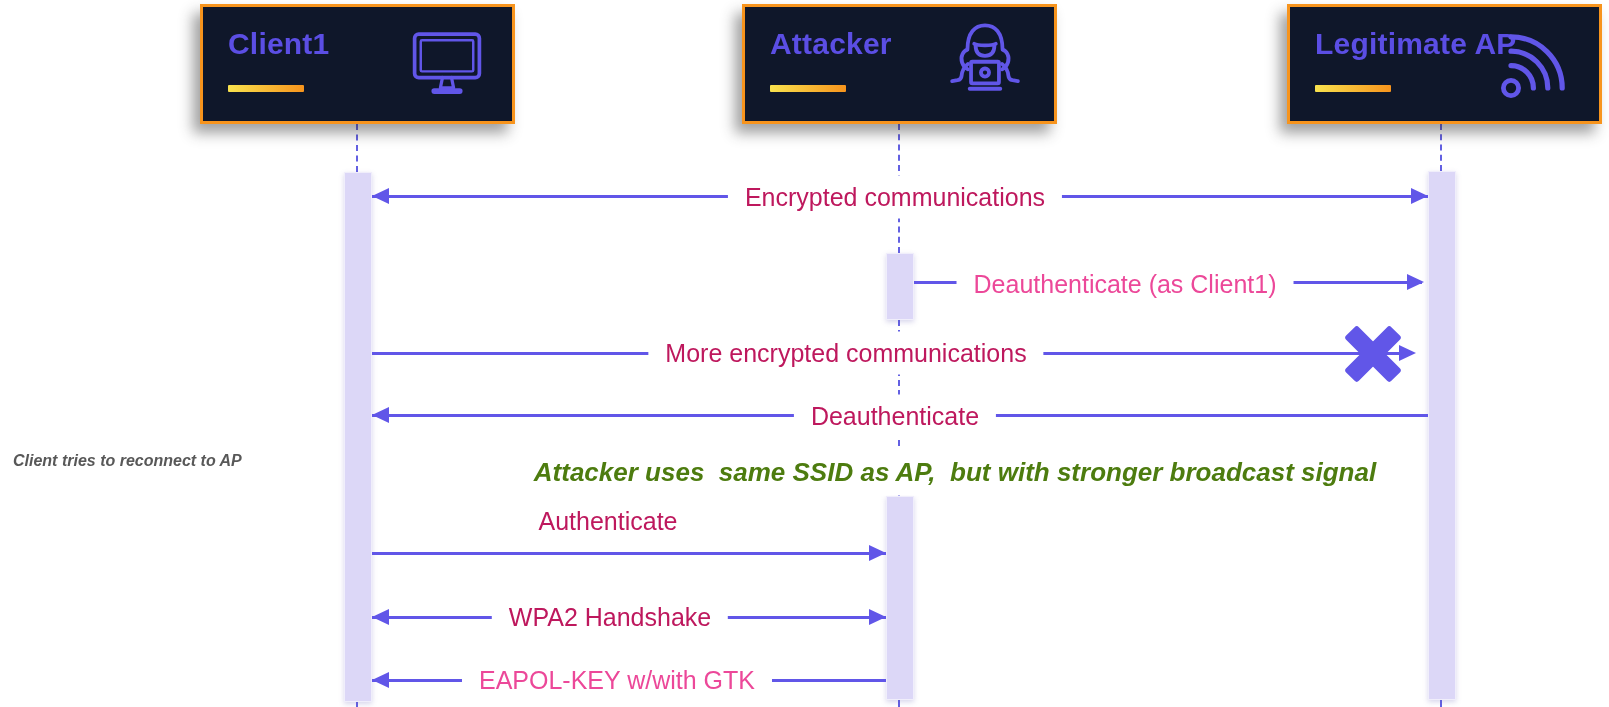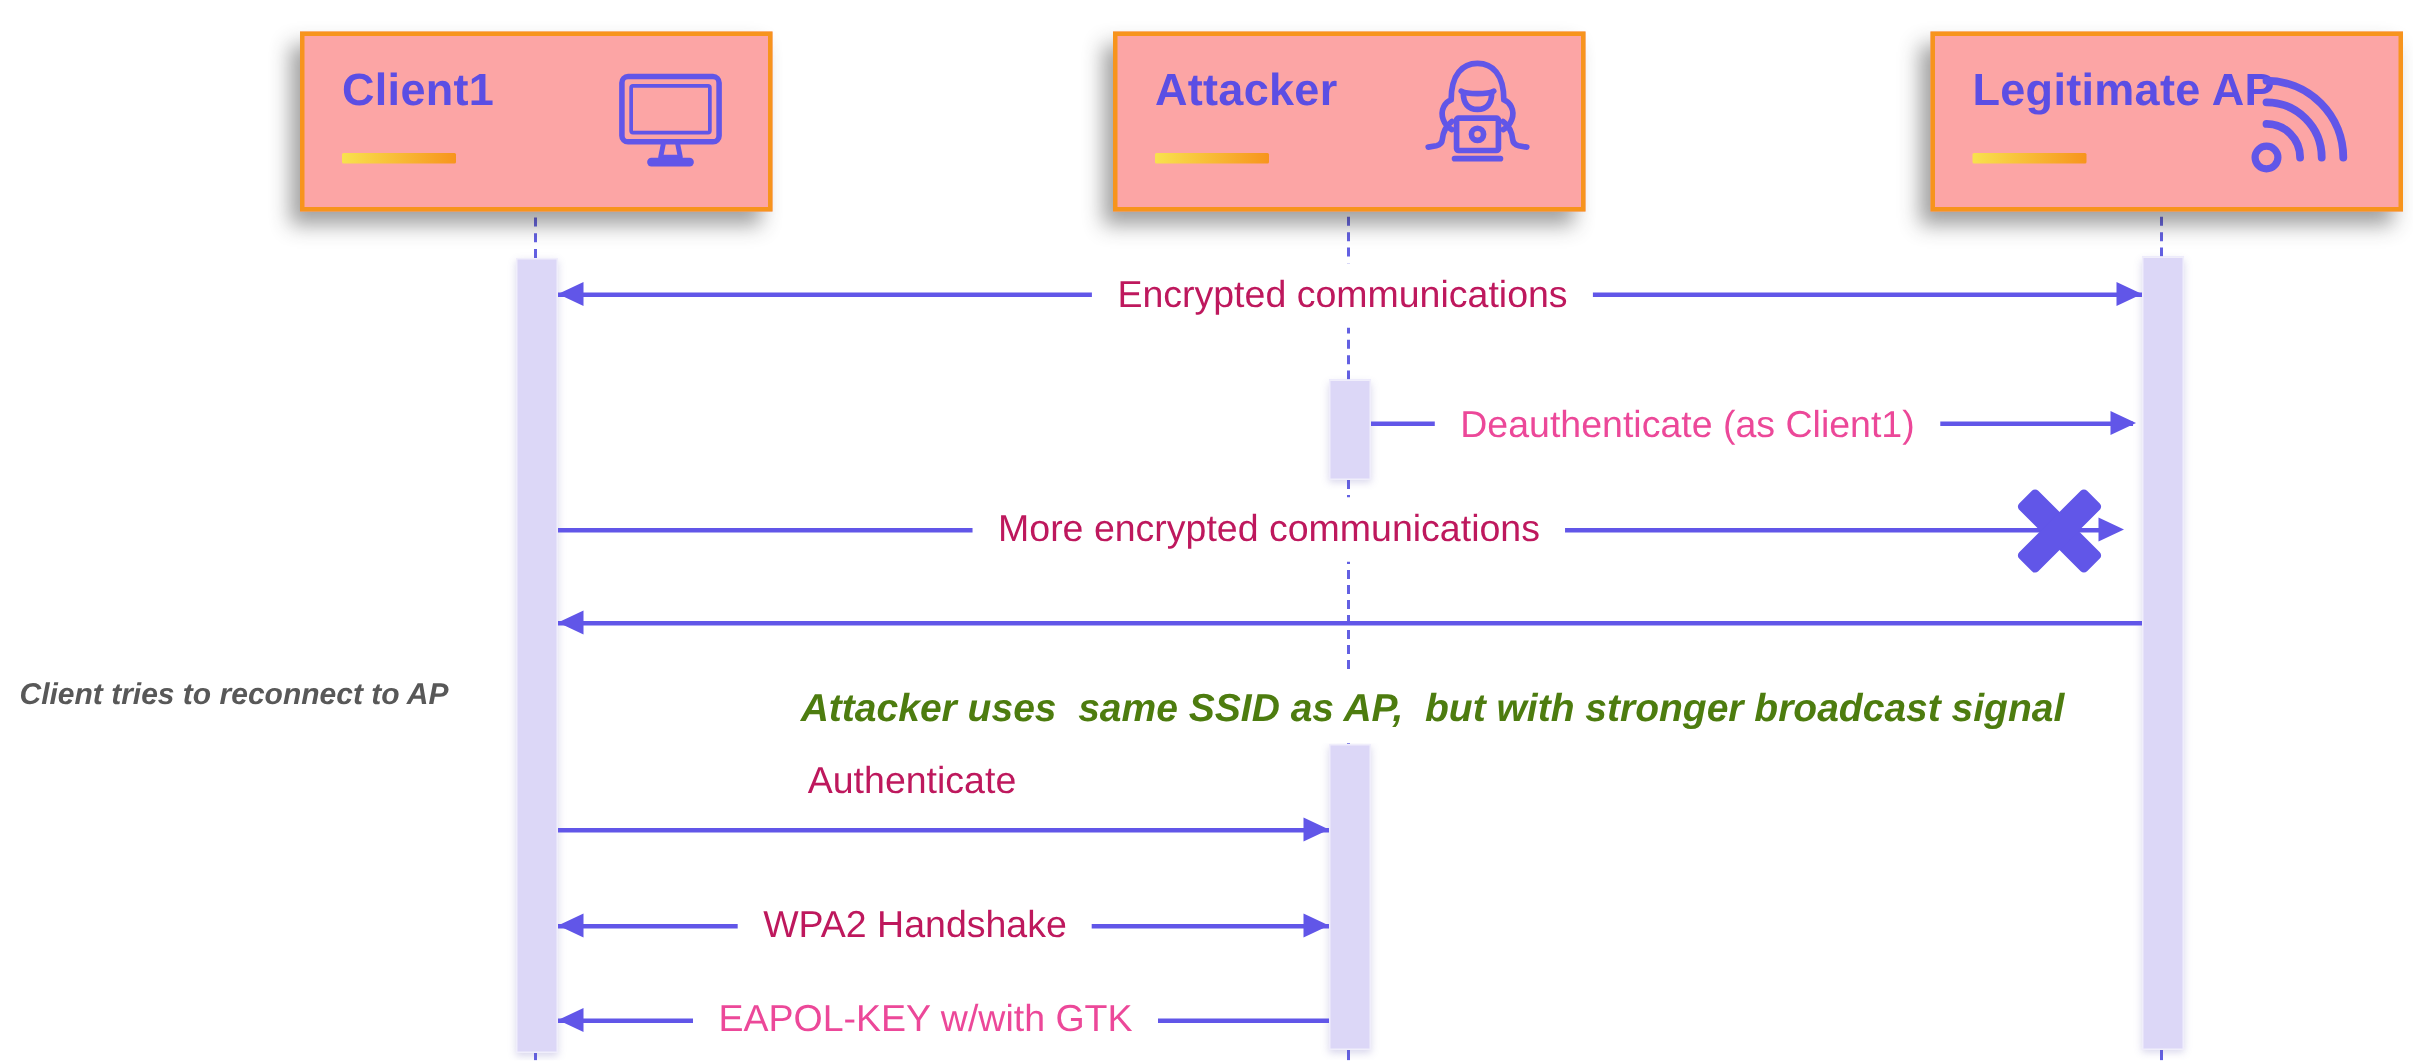--- a/index.html
+++ b/index.html
@@ -4,22 +4,22 @@
 <style>
   html,body { margin:0; padding:0; background:#ffffff; }
   .canvas {
     position:relative; width:1609px; height:707px; overflow:hidden;
     font-family:"Liberation Sans","DejaVu Sans",sans-serif; background:#ffffff;
   }
 
   
   .actor {
     position:absolute; top:4px; width:315px; height:120px; box-sizing:border-box;
-    background:#fca5a5; border:3px solid #f7941d;
-    box-shadow:-7px 9px 13px rgba(45,45,45,0.45); z-index:6;margin-top:17px;
+    background:#0f172a; border:3px solid #f7941d;
+    box-shadow:-7px 9px 13px rgba(45,45,45,0.45); z-index:6;
   }
   .actor-title {
     position:absolute; left:25px; top:20px; font-size:30px; font-weight:bold;
     color:#5b4ee4; white-space:nowrap; letter-spacing:0.2px;
   }
   .actor-underline {
     position:absolute; left:25px; top:78px; width:76px; height:7px;
     background:linear-gradient(90deg,#f8e24e,#f7941d); border-radius:1px;
   }
   .actor-icon { position:absolute; right:24px; top:50%; transform:translateY(-50%); }
@@ -43,21 +43,21 @@
     position:absolute; transform:translate(-50%,-50%); background:#ffffff;
     color:#be185d; font-size:25px; padding:7px 17px; white-space:nowrap; z-index:5;
   }
   .lbl.purple { color:#ec4899; }
   .note-banner {
     position:absolute; transform:translate(-50%,-50%); background:#ffffff;
     color:#4d7c0f; font-size:26px; font-weight:bold; font-style:italic;
     padding:8px 22px; white-space:pre; z-index:5;
   }
   .note-side {
-    position:absolute; color:#585858; font-size:20px; font-weight:bold;
+    position:absolute; color:#585858; font-size:16px; font-weight:bold;
     font-style:italic; white-space:nowrap; z-index:5;
   }
 
   
   .xmark { position:absolute; width:64px; height:64px; z-index:4; }
   .xmark span {
     position:absolute; left:50%; top:50%; width:64px; height:18px;
     background:#6156e8; border-radius:3px;
   }
   .xmark .b1 { transform:translate(-50%,-50%) rotate(45deg); }
@@ -95,20 +95,21 @@
   <div class="line" style="left:372px; top:352px; width:1036px;"></div>
   <div class="ah ah-r" style="left:1399px; top:345px;"></div>
   <div class="xmark" style="left:1341px; top:322px;">
     <span class="b1"></span>
       <span class="b2"></span>
   </div>
   <div class="lbl" style="left:846px; top:353px;">More encrypted communications</div>
 
   <div class="line" style="left:372px; top:414px; width:1056px;"></div>
   <div class="ah ah-l" style="left:372px; top:407px;"></div>
+  <div class="lbl" style="left:895px; top:416px;">Deauthenticate</div>
 
   <div class="note-side" style="left:13px; top:452px;">Client tries to reconnect to AP</div>
   <div class="note-banner" style="left:955px; top:472px;">Attacker uses  same SSID as AP,  but with stronger broadcast signal</div>
 
   <div class="line" style="left:372px; top:552px; width:514px;"></div>
   <div class="ah ah-r" style="left:869px; top:545px;"></div>
   <div class="lbl" style="left:608px; top:521px;">Authenticate</div>
 
   <div class="line" style="left:372px; top:616px; width:514px;"></div>
   <div class="ah ah-l" style="left:372px; top:609px;"></div>

